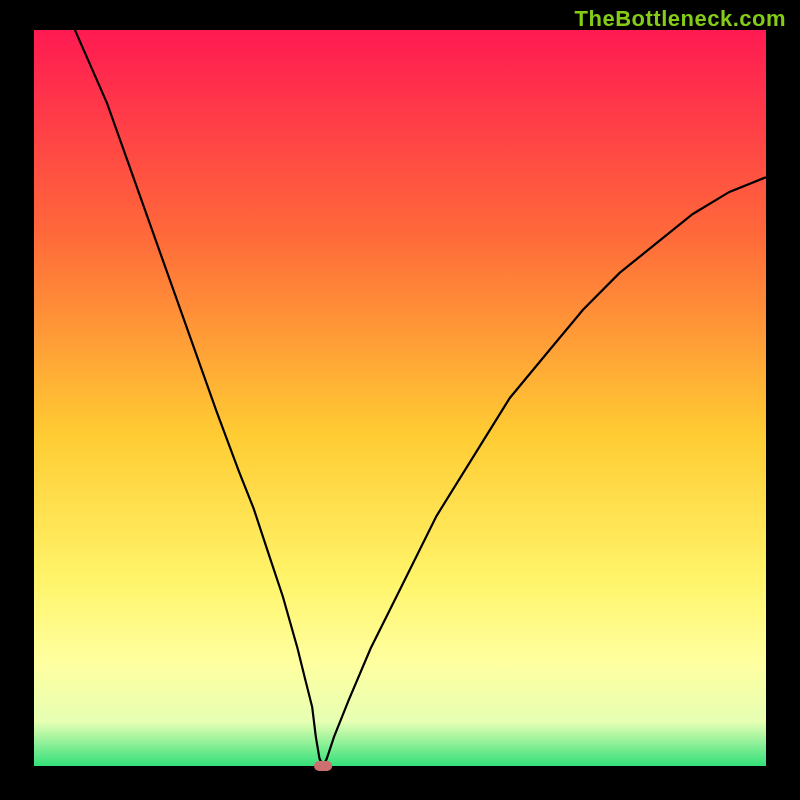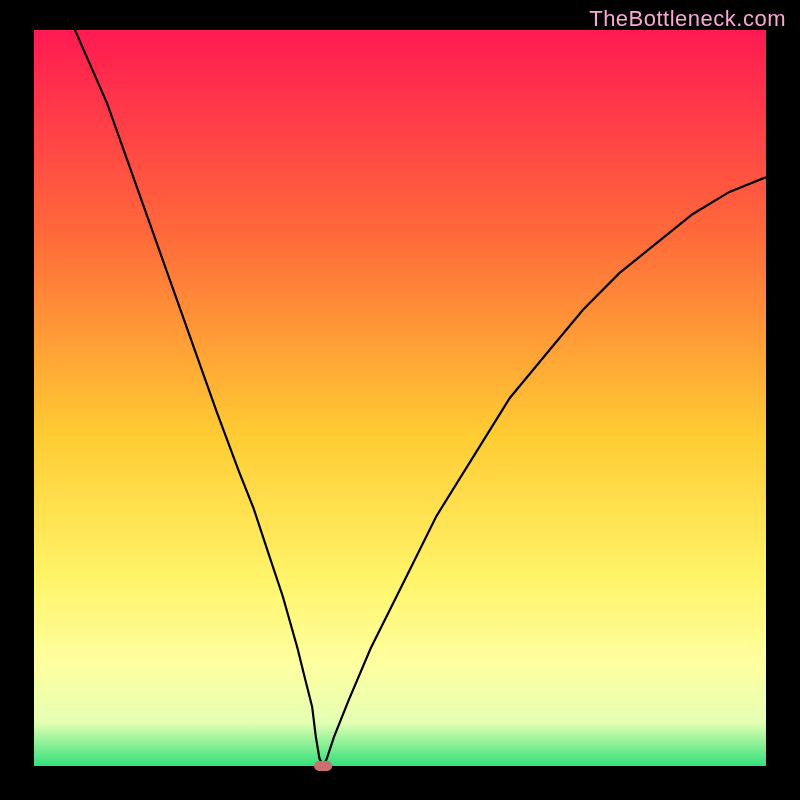--- a/index.html
+++ b/index.html
@@ -14,24 +14,24 @@
   .frame {
     position: relative;
     width: 800px;
     height: 800px;
     background: #000;
   }
   .watermark {
     position: absolute;
     top: 6px;
     right: 14px;
-    color: #f9a8d4;
+    color: #84cc16;
     font-size: 22px;
     letter-spacing: 0.5px;
-    font-weight: 400;
+    font-weight: 700;
     z-index: 5;
   }
   svg {
     display: block;
   }
 </style>
 </head>
 <body>
 
 <div class="frame">

